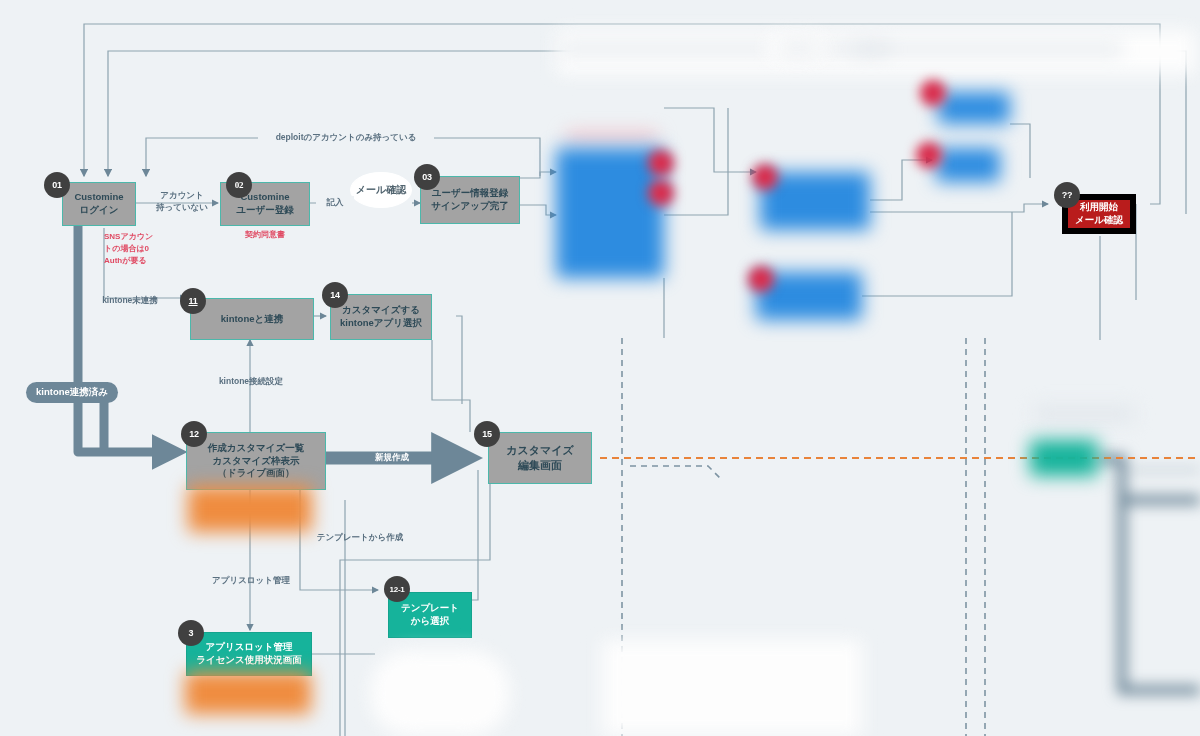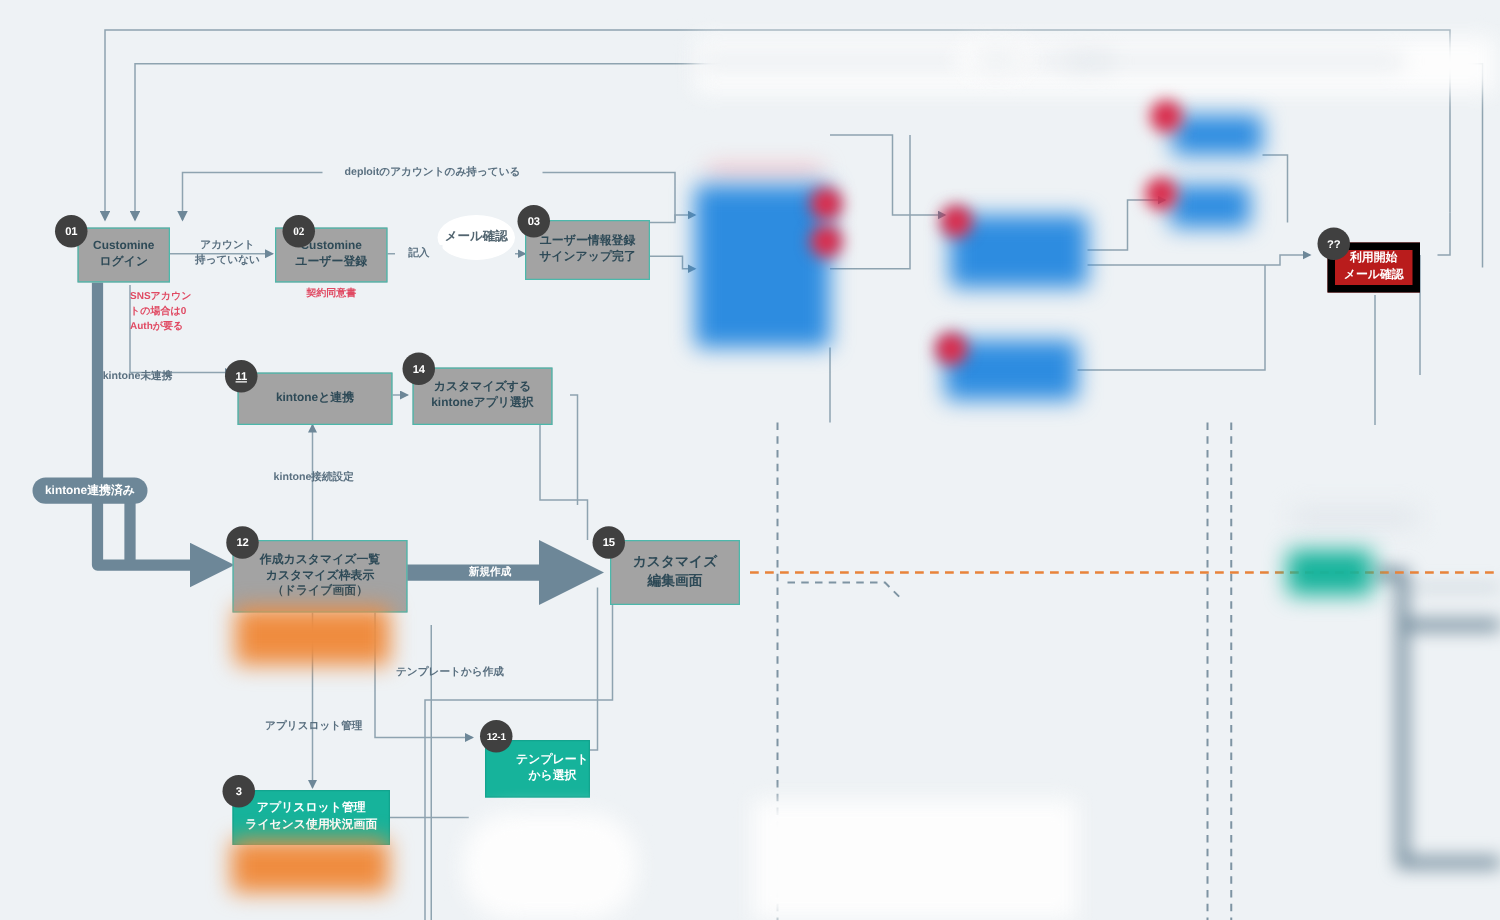--- a/index.html
+++ b/index.html
@@ -279,21 +279,21 @@
       <div>サインアップ完了</div>
     </div>
   </div>
 
   <div class="badge" style="left:180px;top:288px;text-decoration:underline;">11</div>
   <div class="node light n-s" style="left:190px;top:298px;width:124px;height:42px;">
     <div>kintoneと連携</div>
   </div>
 
   <div class="badge" style="left:322px;top:282px;">14</div>
-  <div class="node light n-s" style="left:330px;top:294px;width:112px;height:46px;">
+  <div class="node light n-s" style="left:330px;top:294px;width:102px;height:46px;">
     <div>
       <div>カスタマイズする</div>
       <div>kintoneアプリ選択</div>
     </div>
   </div>
 
   <div class="badge" style="left:181px;top:421px;">12</div>
   <div class="node light n-s" style="left:186px;top:432px;width:140px;height:58px;">
     <div>
       <div>作成カスタマイズ一覧</div>
@@ -304,21 +304,21 @@
 
   <div class="badge" style="left:474px;top:421px;">15</div>
   <div class="node light n-l2" style="left:488px;top:432px;width:104px;height:52px;">
     <div>
       <div>カスタマイズ</div>
       <div>編集画面</div>
     </div>
   </div>
 
   <div class="badge" style="left:384px;top:576px;font-size:8px;">12-1</div>
-  <div class="node teal n-s" style="left:388px;top:592px;width:84px;height:46px;justify-content:flex-end;">
+  <div class="node teal n-s" style="left:388px;top:592px;width:84px;height:46px;">
     <div>
       <div>テンプレート</div>
       <div>から選択</div>
     </div>
   </div>
 
   <div class="badge" style="left:178px;top:620px;">3</div>
   <div class="node teal n-s" style="left:186px;top:632px;width:126px;height:44px;">
     <div>
       <div>アプリスロット管理</div>
@@ -331,21 +331,21 @@
     <div>
       <div>利用開始</div>
       <div>メール確認</div>
     </div>
   </div>
 
   <div class="edge-label onwhite" style="left:258px;top:131px;width:170px;">deploitのアカウントのみ持っている</div>
   <div class="edge-label" style="left:148px;top:189px;width:68px;">アカウント
 持っていない</div>
   <div class="edge-label onwhite" style="left:316px;top:196px;width:32px;">記入</div>
-  <div class="edge-label" style="left:66px;top:294px;width:88px;">kintone未連携</div>
+  <div class="edge-label" style="left:86px;top:294px;width:88px;">kintone未連携</div>
   <div class="edge-label" style="left:208px;top:375px;width:86px;">kintone接続設定</div>
   <div class="edge-label" style="left:208px;top:574px;width:86px;">アプリスロット管理</div>
   <div class="edge-label" style="left:312px;top:531px;width:96px;">テンプレートから作成</div>
   <div class="thick-label" style="left:375px;top:452px;">新規作成</div>
 
   <div class="note-red" style="left:104px;top:231px;width:60px;">SNSアカウン
 トの場合は0
 Authが要る</div>
   <div class="note-red center" style="left:220px;top:229px;width:90px;">契約同意書</div>
 

